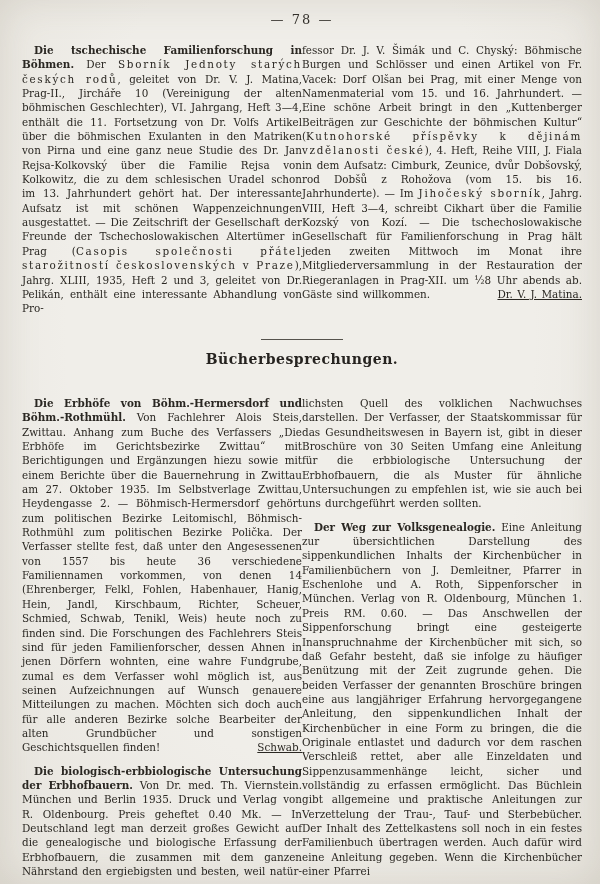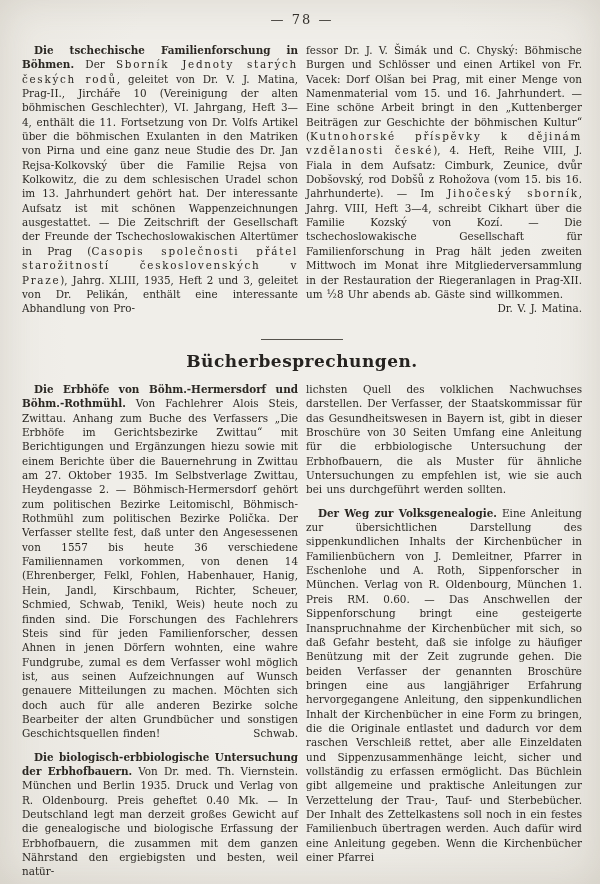--- a/index.html
+++ b/index.html
@@ -18,47 +18,47 @@
     background: radial-gradient(ellipse at 50% 38%, #f0eee9 55%, #e7e4dd 100%);
     box-shadow: inset 0 0 40px rgba(120,110,90,0.18);
   }
   .page-number {
     text-align: center;
     font-size: 13px;
     letter-spacing: 2px;
     color: #33302b;
     margin-bottom: 16px;
   }
-  .cols { display: flex; gap: 8px; }
+  .cols { display: flex; gap: 0; }
   .col { width: 50%; }
   .para {
     font-size: 10.4px;
     line-height: 14.35px;
     text-align: justify;
     margin: 0 0 9px 0;
     word-spacing: 1px;
   }
   .para::after { content: ""; display: block; clear: both; }
   .indent { text-indent: 12px; }
   .lead { font-weight: bold; }
   .sperr { letter-spacing: 1.7px; }
-  .sig { float: right; padding-left: 10px; }
+  .sig { float: right; padding-left: 10px; text-decoration: underline; }
   .top-section { min-height: 292px; }
   .divider {
     width: 82px;
     height: 0;
     border-top: 1.5px solid #55524c;
     margin: 4px auto 0 auto;
   }
   .section-heading {
     text-align: center;
-    font-size: 17px;
+    font-size: 14px;
     font-weight: bold;
     color: #262320;
-    margin: 11px 0 11px 0;
+    margin: 11px 0 29px 0;
     letter-spacing: 0.5px;
   }
 </style>
 </head>
 <body>
 
 <div class="page">
 
   <div class="page-number">— 78 —</div>
 

